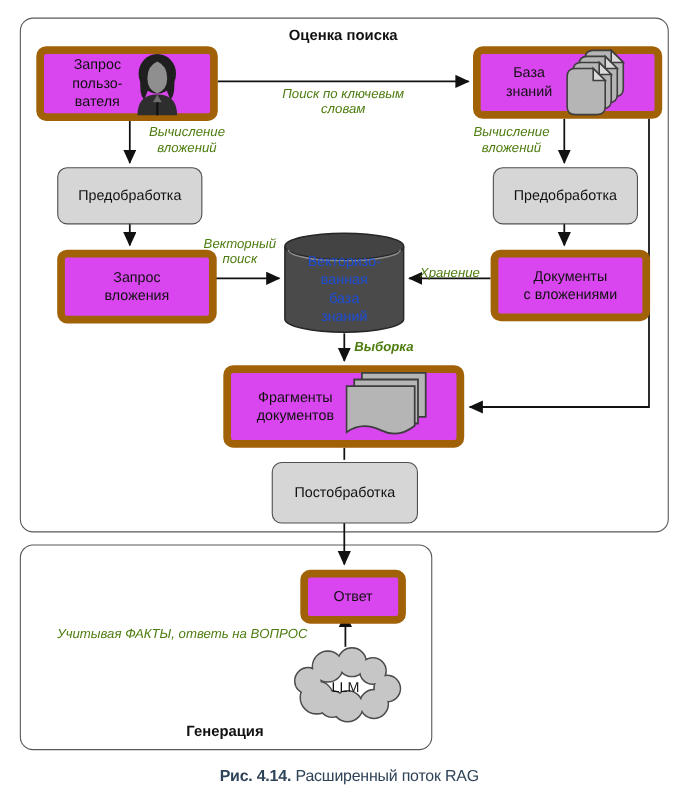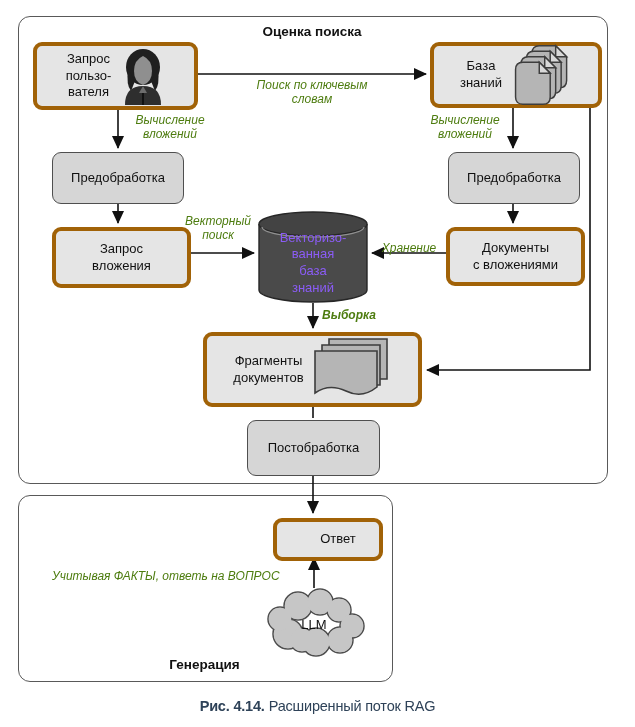--- a/index.html
+++ b/index.html
@@ -5,37 +5,37 @@
   html,body{margin:0;padding:0;background:#ffffff;}
   body{font-family:"Liberation Sans", sans-serif; color:#1a1a1a;}
   .canvas{position:relative;width:635px;height:727px;background:#fff;overflow:hidden;}
   .section{position:absolute;background:#fff;border:1.4px solid #595959;border-radius:12px;z-index:1;}
   .sec-eval{left:18px;top:16px;width:588px;height:466px;}
   .sec-gen{left:18px;top:495px;width:373px;height:185px;}
   .sec-title{position:absolute;z-index:5;font-weight:bold;font-size:13.5px;text-align:center;color:#111;}
   .title-eval{left:18px;top:24px;width:588px;}
   .title-gen{left:18px;top:657px;width:373px;}
   svg.edges{position:absolute;left:0;top:0;width:635px;height:727px;z-index:2;}
-  .node{position:absolute;z-index:3;background:#e5e5e5;border:4px solid #a16207;border-radius:9px;
+  .node{position:absolute;z-index:3;background:#d946ef;border:7px solid #a16207;border-radius:9px;
         display:flex;align-items:center;justify-content:center;font-size:13px;line-height:1.3;
         text-align:center;white-space:pre-line;color:#111;}
   .node.gray{background:#d6d6d6;border:1.5px solid #4f4f4f;}
   .node.iconrow{gap:10px;padding:0 10px;box-sizing:border-box;}
   .n-user{left:33px;top:42px;width:165px;height:68px;}
   .n-kb{left:430px;top:42px;width:172px;height:66px;}
   .n-prel{left:52px;top:152px;width:130px;height:50px;}
   .n-prer{left:448px;top:152px;width:130px;height:50px;}
   .n-qemb{left:52px;top:227px;width:131px;height:53px;}
   .n-demb{left:446px;top:227px;width:131px;height:51px;}
   .n-frag{left:203px;top:332px;width:219px;height:75px;}
   .n-post{left:247px;top:400px;width:131px;height:54px;margin-top:20px;}
-  .n-ans{left:273px;top:518px;width:82px;height:35px;padding-left:20px;}
+  .n-ans{left:273px;top:518px;width:82px;height:35px;}
   .cyl{position:absolute;left:258px;top:211px;width:110px;height:92px;z-index:3;}
   .cyl-text{position:absolute;left:0;top:16px;width:110px;height:72px;display:flex;align-items:center;
-            justify-content:center;color:#8b5cf6;font-size:13px;line-height:1.28;text-align:center;white-space:pre-line;}
+            justify-content:center;color:#1d4ed8;font-size:13px;line-height:1.28;text-align:center;white-space:pre-line;}
   .cloud{position:absolute;left:260px;top:588px;width:108px;height:70px;z-index:3;}
   .cloud-text{position:absolute;left:0;top:14px;width:108px;height:44px;display:flex;align-items:center;
             justify-content:center;font-size:13px;color:#111;}
   .elabel{position:absolute;z-index:5;font-style:italic;font-size:12px;line-height:1.15;
           text-align:center;white-space:pre-line;color:#4d7c0f;}
   .l-kw{left:238px;top:79px;width:148px;}
   .l-embl{left:120px;top:114px;width:100px;}
   .l-embr{left:415px;top:114px;width:100px;}
   .l-vs{left:178px;top:215px;width:80px;}
   .l-st{left:372px;top:230px;width:74px;margin-top:12px;}

